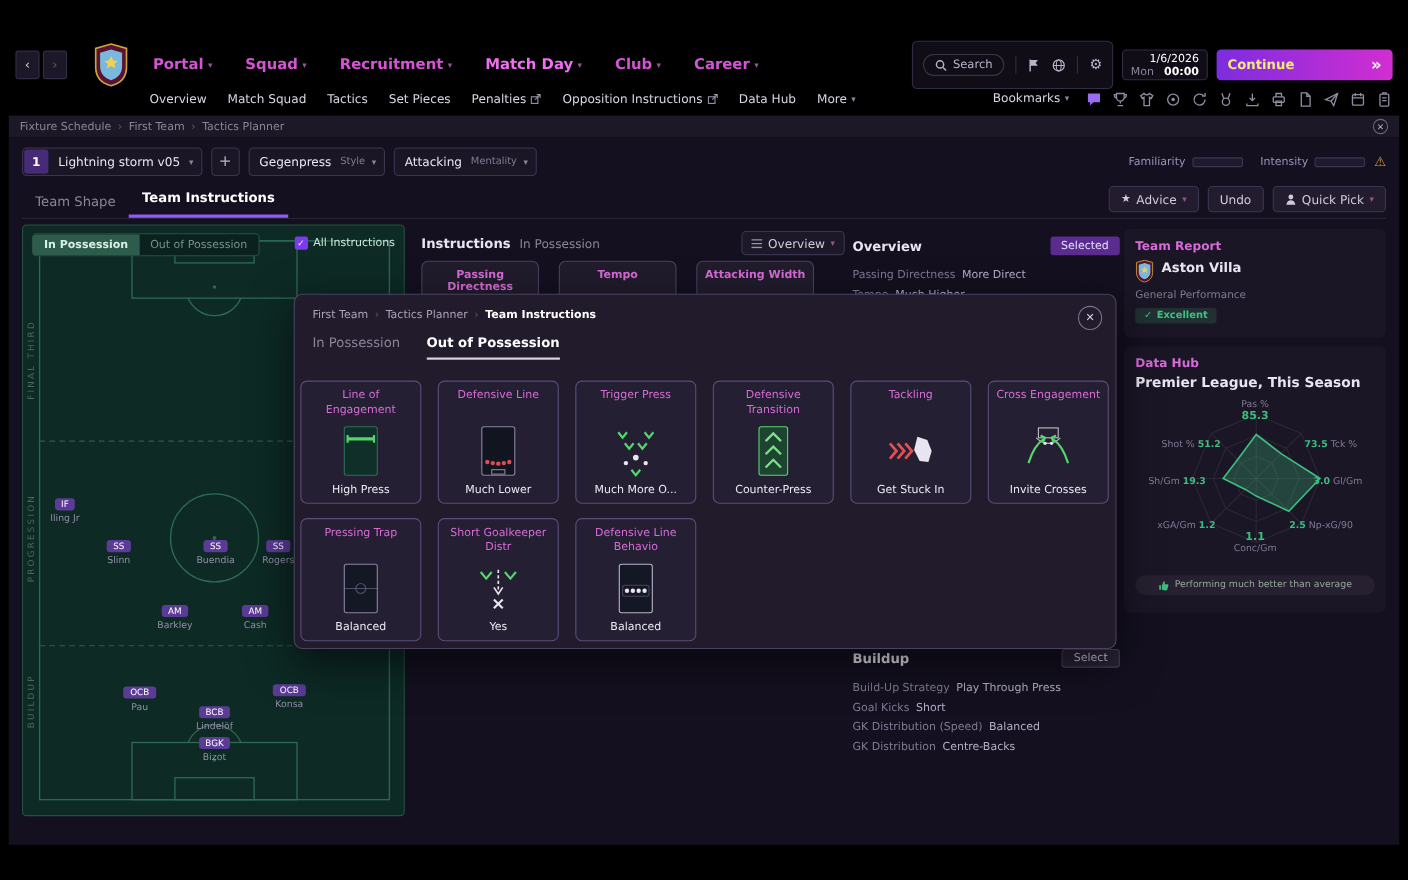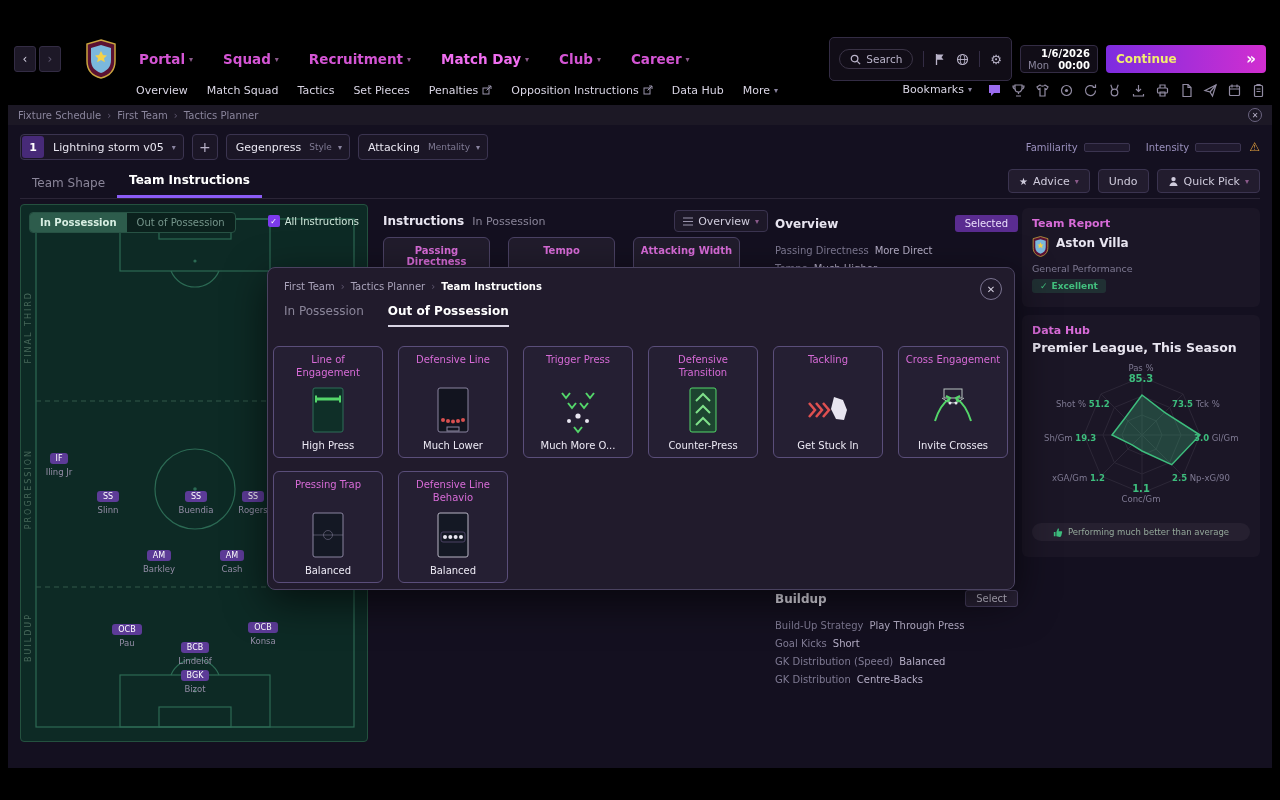--- a/index.html
+++ b/index.html
@@ -16,21 +16,21 @@
   .nav-item{font-size:13.5px;font-weight:bold;color:#d455d4;display:flex;align-items:center;gap:4px;cursor:pointer;white-space:nowrap}
   .nav-item.active{color:#f06ef0}
   .cv{font-size:8px;color:#8a5a8a}
   #hdr-right{margin-left:auto;display:flex;align-items:center;gap:8px}
   #hdr-box{display:flex;align-items:center;gap:10px;height:44px;background:#110d17;border:1px solid #332c44;border-radius:5px;padding:0 9px}
   #search-pill{display:flex;align-items:center;gap:5px;height:20px;border:1px solid #3a3346;border-radius:11px;padding:0 10px;font-size:10.5px;color:#b9b3c9;cursor:pointer}
   .vsep{width:1px;height:16px;background:#332c44}
   .hico{display:flex;align-items:center;cursor:pointer}
   .gear-glyph{font-size:13px;color:#b9b3c9;line-height:1}
   #date-box{width:78px;height:28px;background:#110d17;border:1px solid #332c44;border-radius:4px;padding:2px 7px;font-size:10px;line-height:1.2}
-  #date-box .d1{font-weight:bold;color:#fff;text-align:right}
+  #date-box .d1{font-weight:normal;color:#fff;text-align:right}
   #date-box .d2{display:flex;justify-content:space-between}
   #date-box .day{color:#8a859c}
   #date-box .time{font-weight:bold;color:#fff}
   #continue-btn{width:160px;height:28px;border-radius:4px;background:linear-gradient(90deg,#7d2ce0,#d12ed0);display:flex;align-items:center;padding:0 10px;cursor:pointer}
   #continue-btn .lbl{font-size:12px;font-weight:bold;color:#f2ee6e}
   #continue-btn .chev{margin-left:auto;color:#fff;font-weight:bold;font-size:15px}
 
   #subnav-row{position:absolute;left:136px;top:81px;right:14px;height:18px;display:flex;align-items:center;gap:19px;font-size:11px;color:#d9d5e4}
   .subnav-item{display:flex;align-items:center;gap:4px;cursor:pointer;white-space:nowrap}
   #subnav-right{margin-left:auto;display:flex;align-items:flex-start;gap:9px}
@@ -522,21 +522,21 @@
         <polygon points="80,29 107.6,40.4 119,68 107.6,95.6 80,107 52.4,95.6 41,68 52.4,40.4" fill="none" stroke="#2c2737"></polygon>
         <polygon points="80,10 121,27 138,68 121,109 80,126 39,109 22,68 39,27" fill="none" stroke="#2c2737"></polygon>
         <path d="M80 68 L80 10 M80 68 L121 27 M80 68 L138 68 M80 68 L121 109 M80 68 L80 126 M80 68 L39 109 M80 68 L22 68 M80 68 L39 27" stroke="#2c2737" stroke-width="1"></path>
         <polygon points="80,28 102.6,45.4 138,68 109.7,97.7 80,84 70.1,77.9 50,68 63,51" fill="rgba(61,189,125,0.28)" stroke="#3dbd7d" stroke-width="1.5"></polygon>
       </svg>
       <div class="dh-stat dh-center" style="left:119px;top:48px">
         <div>Pas %</div>
         <div class="dh-val dh-big">85.3</div>
       </div>
       <div class="dh-stat" style="left:34px;top:84px"><span>Shot %</span> <span class="dh-val">51.2</span></div>
-      <div class="dh-stat" style="left:150px;top:84px"><span class="dh-val">73.5</span> <span>Tck %</span></div>
+      <div class="dh-stat" style="left:164px;top:84px"><span class="dh-val">73.5</span> <span>Tck %</span></div>
       <div class="dh-stat" style="left:22px;top:118px"><span>Sh/Gm</span> <span class="dh-val">19.3</span></div>
       <div class="dh-stat" style="left:172px;top:118px"><span class="dh-val">3.0</span> <span>Gl/Gm</span></div>
       <div class="dh-stat" style="left:30px;top:158px"><span>xGA/Gm</span> <span class="dh-val">1.2</span></div>
       <div class="dh-stat" style="left:150px;top:158px"><span class="dh-val">2.5</span> <span>Np-xG/90</span></div>
       <div class="dh-stat dh-center" style="left:119px;top:168px">
         <div class="dh-val dh-big">1.1</div>
         <div>Conc/Gm</div>
       </div>
       <div id="dh-badge">
         <span>
@@ -654,20 +654,33 @@
           <div class="c-icon">
             <svg width="44" height="50" viewBox="0 0 44 50">
                 <rect x="7" y="3" width="30" height="44" rx="2" fill="#141824" stroke="#8a84a0"></rect>
                 <line x1="7" y1="25" x2="37" y2="25" stroke="#8a84a0" opacity=".5"></line>
                 <circle cx="22" cy="25" r="4.5" fill="none" stroke="#8a84a0" opacity=".5"></circle>
               </svg>
           </div>
           <div class="c-val">Balanced</div>
         </div>
         <div class="card">
+          <div class="c-title">Short Goalkeeper Distr</div>
+          <div class="c-icon">
+            <svg width="44" height="50" viewBox="0 0 44 50" fill="none">
+                <path d="M6 10 l5 6 l5 -6" stroke="#54d66a" stroke-width="2"></path>
+                <path d="M28 10 l5 6 l5 -6" stroke="#54d66a" stroke-width="2"></path>
+                <line x1="22" y1="8" x2="22" y2="28" stroke="#e8e5f0" stroke-width="1.5" stroke-dasharray="3 2"></line>
+                <path d="M18 24 l4 6 l4 -6" stroke="#e8e5f0" stroke-width="1.5"></path>
+                <path d="M18 35 l8 8 M26 35 l-8 8" stroke="#e8e5f0" stroke-width="2"></path>
+              </svg>
+          </div>
+          <div class="c-val">Yes</div>
+        </div>
+        <div class="card">
           <div class="c-title">Defensive Line Behavio</div>
           <div class="c-icon">
             <svg width="44" height="50" viewBox="0 0 44 50">
                 <rect x="7" y="3" width="30" height="44" rx="2" fill="#141824" stroke="#b8b4c4"></rect>
                 <rect x="10" y="22" width="24" height="10" rx="2" fill="none" stroke="#4a4163"></rect>
                 <circle cx="14" cy="27" r="2" fill="#e8e5f0"></circle>
                 <circle cx="19.3" cy="27" r="2" fill="#e8e5f0"></circle>
                 <circle cx="24.6" cy="27" r="2" fill="#e8e5f0"></circle>
                 <circle cx="30" cy="27" r="2" fill="#e8e5f0"></circle>
               </svg>

